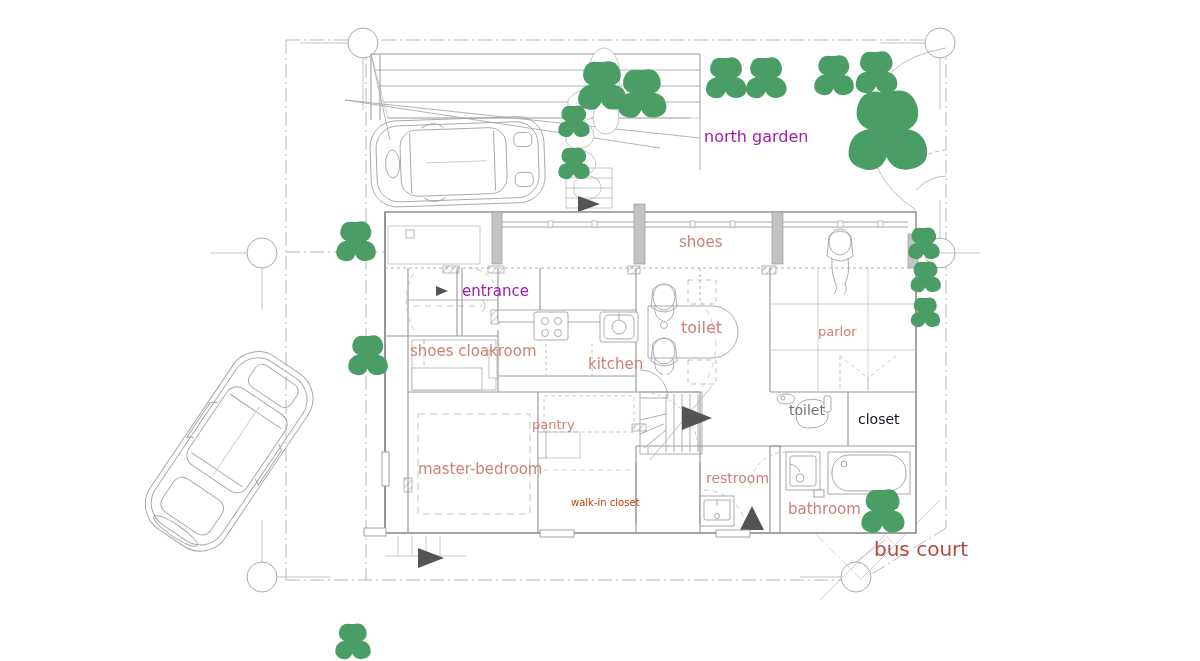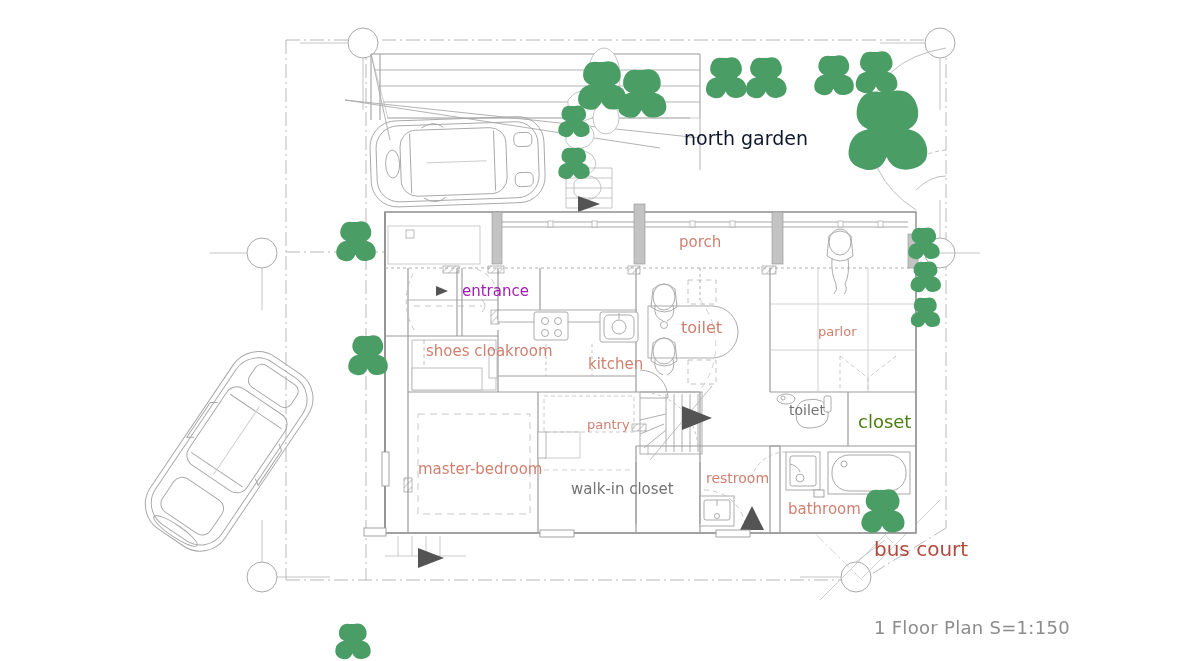--- a/index.html
+++ b/index.html
@@ -448,31 +448,30 @@
     <g transform="translate(872,490) scale(0.85)">
       <path d="M14 0 q14 -4 18 10 q2 10 -6 14 q10 2 12 12 q2 12 -12 14 q-10 1 -14 -8 q-4 10 -14 8 q-13 -3 -10 -15 q2 -9 12 -11 q-9 -4 -7 -14 q3 -12 15 -10 Z"></path>
     </g>
     <g transform="translate(344,624) scale(0.7)">
       <path d="M14 0 q14 -4 18 10 q2 10 -6 14 q10 2 12 12 q2 12 -12 14 q-10 1 -14 -8 q-4 10 -14 8 q-13 -3 -10 -15 q2 -9 12 -11 q-9 -4 -7 -14 q3 -12 15 -10 Z"></path>
     </g>
   </g>
 </svg>
 
 <div class="lbl" style="left:462px;top:282px;font-size:15px;color:#a21caf;">entrance</div>
-<div class="lbl" style="left:410px;top:342px;font-size:15px;color:#cf8070;margin-left:16px;">shoes cloakroom</div>
+<div class="lbl" style="left:410px;top:342px;font-size:15px;color:#cf8070;">shoes cloakroom</div>
 <div class="lbl" style="left:588px;top:355px;font-size:15px;color:#cf8070;">kitchen</div>
 <div class="lbl" style="left:681px;top:318px;font-size:16px;color:#cf8070;">toilet</div>
 <div class="lbl" style="left:818px;top:324px;font-size:13px;color:#cf8070;">parlor</div>
 <div class="lbl" style="left:789px;top:402px;font-size:14px;color:#737373;">toilet</div>
-<div class="lbl" style="left:858px;top:411px;font-size:18px;color:#4d7c0f;">closet</div>
-<div class="lbl" style="left:587px;top:417px;font-size:13px;color:#cf8070;">pantry</div>
+<div class="lbl" style="left:858px;top:411px;font-size:14px;color:#0f172a;">closet</div>
+<div class="lbl" style="left:532px;top:417px;font-size:13px;color:#cf8070;">pantry</div>
 <div class="lbl" style="left:418px;top:460px;font-size:15px;color:#cf8070;">master-bedroom</div>
-<div class="lbl" style="left:571px;top:480px;font-size:15px;color:#737373;">walk-in closet</div>
+<div class="lbl" style="left:571px;top:497px;font-size:10px;color:#c2410c;">walk-in closet</div>
 <div class="lbl" style="left:706px;top:470px;font-size:14px;color:#cf8070;text-align:center;">restroom</div>
 <div class="lbl" style="left:788px;top:500px;font-size:15px;color:#cf8070;">bathroom</div>
-<div class="lbl" style="left:679px;top:233px;font-size:15px;color:#cf8070;">porch</div>
-
-<div class="lbl" style="left:684px;top:127px;font-size:19px;color:#0f172a;">north garden</div>
+<div class="lbl" style="left:679px;top:233px;font-size:15px;color:#cf8070;">shoes</div>
+
+<div class="lbl" style="left:704px;top:127px;font-size:16px;color:#a21caf;">north garden</div>
 <div class="lbl" style="left:874px;top:537px;font-size:20px;color:#b34a3f;">bus court</div>
 
-<div id="title">1 Floor Plan S=1:150</div>
 
 </div>
 
 </body></html>

